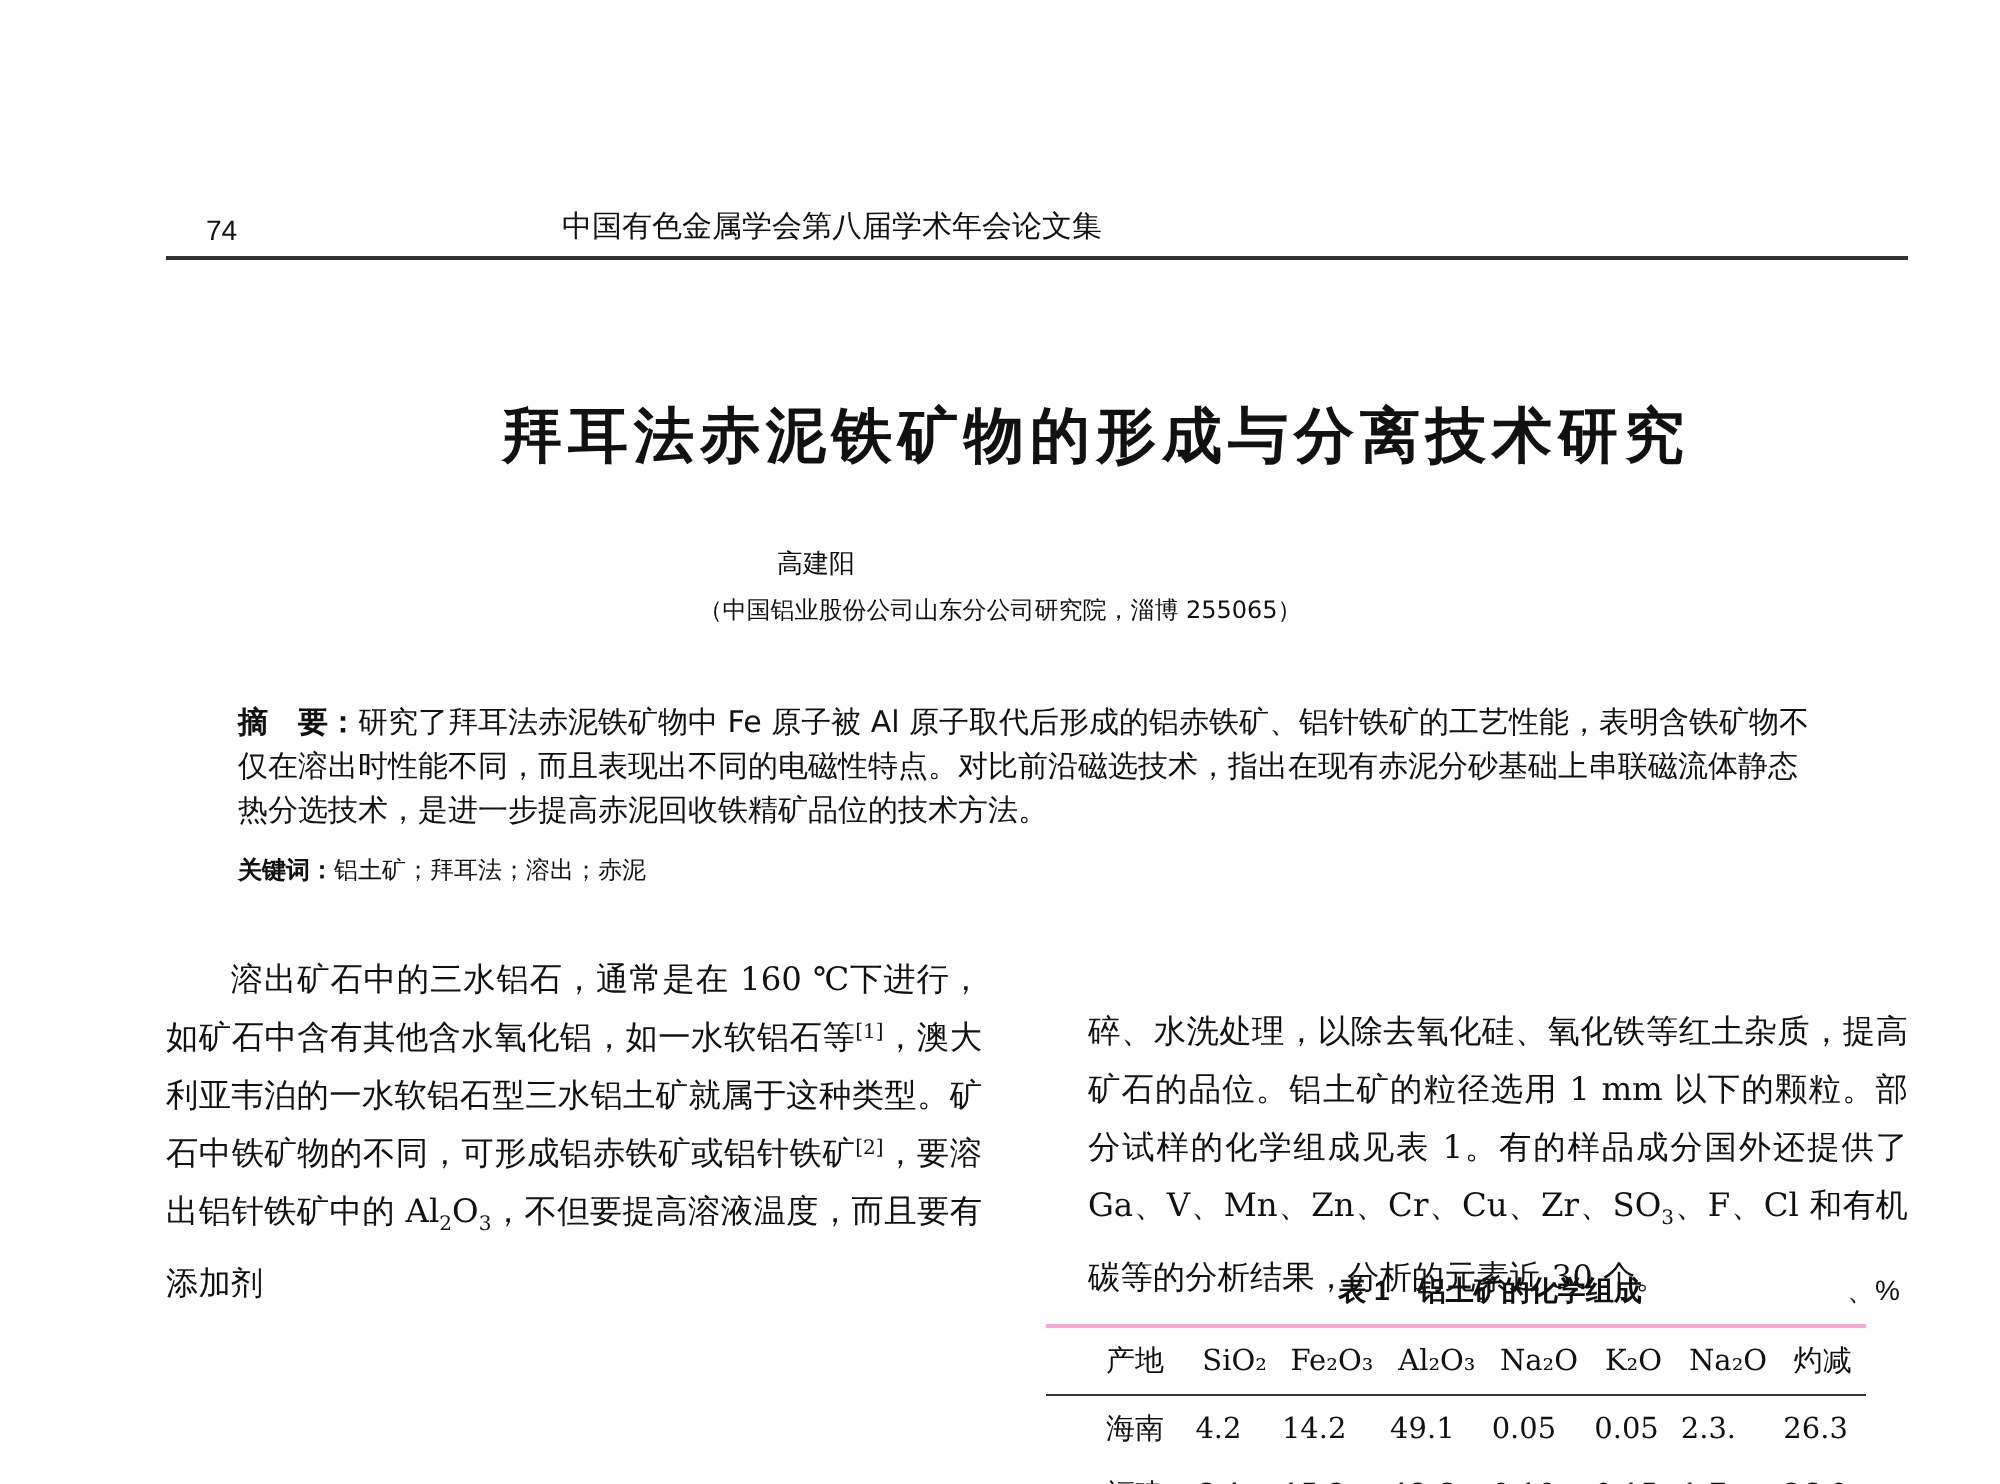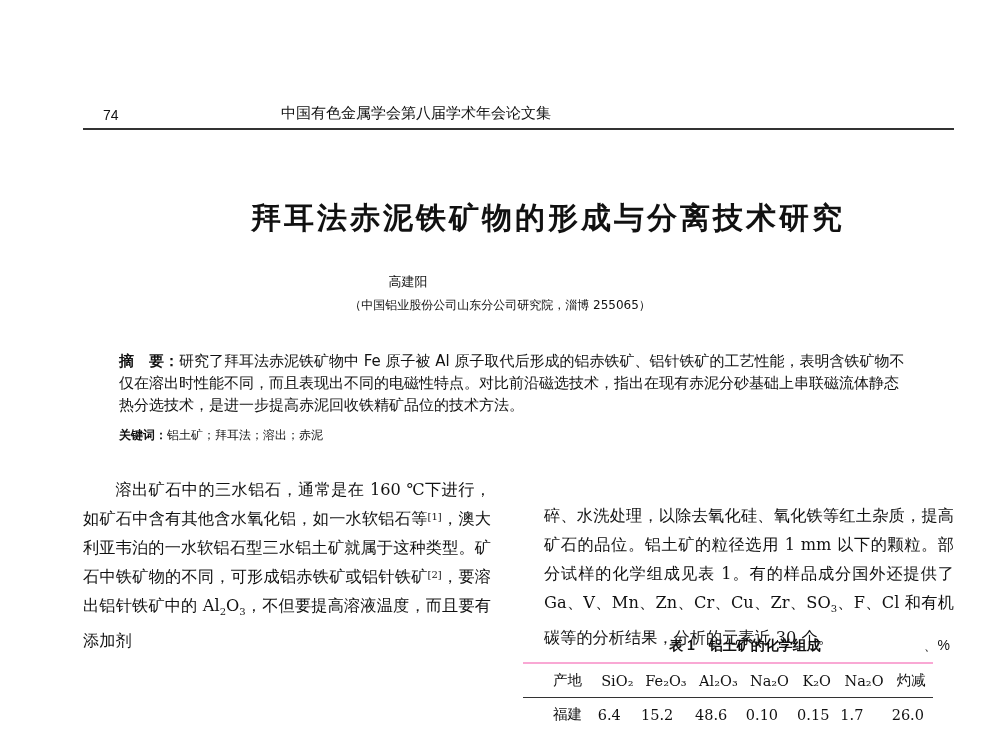--- a/index.html
+++ b/index.html
@@ -74,20 +74,30 @@
       <th>Fe₂O₃</th>
       <th>Al₂O₃</th>
       <th>Na₂O</th>
       <th>K₂O</th>
       <th>Na₂O</th>
       <th>灼减</th>
     </tr>
   </thead>
   <tbody>
     <tr>
+      <td>海南</td>
+      <td>4.2</td>
+      <td>14.2</td>
+      <td>49.1</td>
+      <td>0.05</td>
+      <td>0.05</td>
+      <td>2.3.</td>
+      <td>26.3</td>
+    </tr>
+    <tr>
       <td>福建</td>
       <td>6.4</td>
       <td>15.2</td>
       <td>48.6</td>
       <td>0.10</td>
       <td>0.15</td>
       <td>1.7</td>
       <td>26.0</td>
     </tr>
   </tbody>

